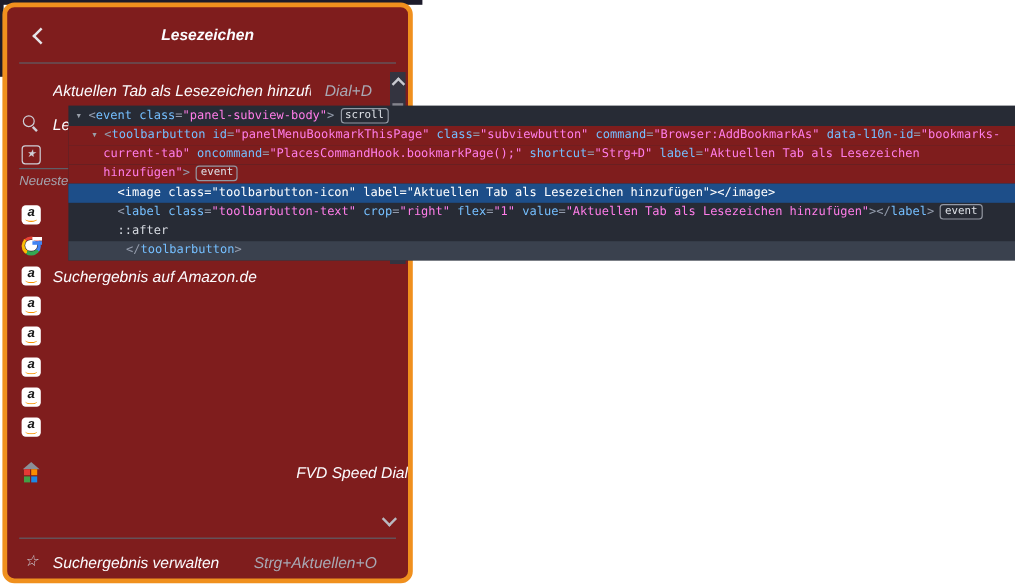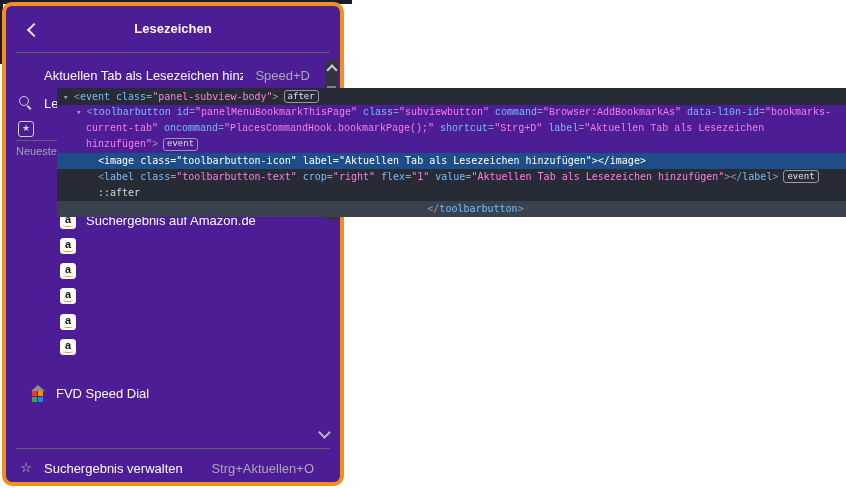--- a/index.html
+++ b/index.html
@@ -5,22 +5,22 @@
   html,body{margin:0;padding:0;}
   body{width:846px;height:488px;position:relative;overflow:hidden;background:#ffffff;
        font-family:"Liberation Sans", sans-serif;}
 
   
   .bg-top-strip{position:absolute;left:0;top:0;width:352px;height:4px;background:#1c1b2b;}
   .bg-left-strip{position:absolute;left:0;top:0;width:3px;height:64px;background:#1c1b2b;}
 
   
   .panel{position:absolute;left:2px;top:2px;width:334px;height:476px;
-         background:#4c1d95;border:4px solid #f0901e;border-radius:10px;
-         color:#fbfbfe;font-size:13px;z-index:1;}
+         background:#7f1d1d;border:4px solid #f0901e;border-radius:10px;
+         color:#fbfbfe;font-size:13px;z-index:1;font-style:italic;}
   .panel-inner{position:relative;width:100%;height:100%;overflow:hidden;border-radius:5px;}
 
   .hdr-back{position:absolute;left:14px;top:11px;width:24px;height:24px;cursor:pointer;}
   .chev{display:inline-block;width:8px;height:8px;border-left:2px solid #e6e6ea;border-bottom:2px solid #e6e6ea;}
   .chev-left{transform:rotate(45deg);margin:8px 0 0 9px;}
   .panel-title{position:absolute;left:0;right:0;top:0;height:46px;line-height:46px;
                text-align:center;font-weight:600;}
   .divider{position:absolute;left:10px;right:10px;height:1px;background:#5f5f68;}
   .div1{top:46px;} .div3{top:134px;} .div2{top:442px;}
 
@@ -30,24 +30,24 @@
   .row-current .lbl{flex:1;}
   .shortcut{color:#a8a8b3;margin-left:12px;white-space:nowrap;}
   .row-search{top:84px;padding-left:12px;}
   .row-star{top:110px;padding-left:12px;}
   .row .ic{margin-right:10px;flex:none;}
 
   .section-label{position:absolute;left:10px;top:139px;height:16px;font-size:11px;color:#a3a3ad;
                  white-space:nowrap;overflow:hidden;right:4px;}
 
   .bm-list{position:absolute;left:12px;right:4px;top:156px;}
-  .bm-row{height:25.3px;display:flex;align-items:flex-start;cursor:pointer;margin-left:42px;}
+  .bm-row{height:25.3px;display:flex;align-items:flex-end;cursor:pointer;}
   .bm-label{margin-left:10px;white-space:nowrap;overflow:hidden;}
 
-  .row-speeddial{top:374px;padding-left:24px;}
+  .row-speeddial{top:374px;padding-left:12px;justify-content:space-between;}
   .row-manage{top:448px;height:28px;padding-left:12px;padding-right:26px;}
   .row-manage .lbl{flex:1;}
 
   
   .ic{display:inline-block;position:relative;}
   .ic-search{width:16px;height:16px;}
   .ic-search::before{content:"";position:absolute;left:1px;top:1px;width:8px;height:8px;
         border:1.8px solid #cfd0d8;border-radius:50%;}
   .ic-search::after{content:"";position:absolute;left:10px;top:10px;width:5px;height:1.8px;
         background:#cfd0d8;transform:rotate(45deg);transform-origin:0 0;}
@@ -83,25 +83,25 @@
   .scroll-thumb{width:9px;height:34px;margin:4px auto 0;background:#84848d;cursor:pointer;}
   .scroll-down-btn{position:absolute;right:8px;top:420px;width:16px;height:16px;cursor:pointer;}
   .scroll-down-btn .chev-down{display:block;width:7px;height:7px;border-left:2px solid #b9bac1;
         border-bottom:2px solid #b9bac1;transform:rotate(-45deg);margin:2px auto 0;}
 
   
   .devtools{position:absolute;left:57px;top:88px;width:789px;height:129px;background:#272b35;
         font-family:"DejaVu Sans Mono", monospace;font-size:10px;z-index:3;padding-top:1px;
         box-sizing:border-box;}
   .ln{height:16px;line-height:16px;white-space:nowrap;overflow:hidden;cursor:pointer;}
-  .v-hover{background:#4c1d95;font-family:Liberation Mono, monospace;}
+  .v-hover{background:#7f1d1d;}
   .v-selected{background:#1d4e89;}
   .v-closing{background:#3a414e;}
   .i0{padding-left:6px;} .i1{padding-left:19px;} .i2{padding-left:29px;}
-  .i3{padding-left:41px;} .i4{padding-left:48px;text-align:center;}
+  .i3{padding-left:41px;} .i4{padding-left:48px;}
   .tk-a{color:#9aa0aa;font-size:9px;}
   .tk-p{color:#939bab;}
   .tk-t{color:#75bfff;}
   .tk-n{color:#75bfff;}
   .tk-v{color:#ff7de9;}
   .tk-w{color:#d7dbe2;margin-top:20px;}
   .tk-b{display:inline-block;border:1px solid #9398a3;border-radius:3px;color:#dfe2e8;
         font-size:9px;line-height:11px;padding:0 3px;margin-left:5px;vertical-align:1px;}
   .v-selected .tk-a,.v-selected .tk-p,.v-selected .tk-t,.v-selected .tk-n,
   .v-selected .tk-v,.v-selected .tk-w{color:#ffffff;}
@@ -116,21 +116,21 @@
   <div class="panel-inner">
 
     <div class="hdr-back">
       <span class="chev chev-left"></span>
     </div>
     <div class="panel-title">Lesezeichen</div>
     <div class="divider div1"></div>
 
     <div class="row row-current">
       <span class="lbl">Aktuellen Tab als Lesezeichen hinzufügen</span>
-      <span class="shortcut">Speed+D</span>
+      <span class="shortcut">Dial+D</span>
     </div>
 
     <div class="row row-search">
       <span class="ic ic-search"></span>
       <span class="lbl">Lesezeichen durchsuchen</span>
     </div>
 
     <div class="row row-star">
       <span class="ic ic-starframe"></span>
       <span class="lbl"></span>
@@ -195,21 +195,21 @@
       <div class="scroll-up">
         <span class="chev-up"></span>
       </div>
       <div class="scroll-thumb"></div>
     </div>
 
   </div>
 </div>
 
 <div class="devtools" id="dt-lines">
-    <div class="ln v-base i0"><span class="tk tk-a">▾ </span><span class="tk tk-p">&lt;</span><span class="tk tk-t">event</span><span class="tk tk-n"> class</span><span class="tk tk-p">=</span><span class="tk tk-v">"panel-subview-body"</span><span class="tk tk-p">&gt;</span><span class="tk tk-b">after</span></div>
+    <div class="ln v-base i0"><span class="tk tk-a">▾ </span><span class="tk tk-p">&lt;</span><span class="tk tk-t">event</span><span class="tk tk-n"> class</span><span class="tk tk-p">=</span><span class="tk tk-v">"panel-subview-body"</span><span class="tk tk-p">&gt;</span><span class="tk tk-b">scroll</span></div>
     <div class="ln v-hover i1"><span class="tk tk-a">▾ </span><span class="tk tk-p">&lt;</span><span class="tk tk-t">toolbarbutton</span><span class="tk tk-n"> id</span><span class="tk tk-p">=</span><span class="tk tk-v">"panelMenuBookmarkThisPage"</span><span class="tk tk-n"> class</span><span class="tk tk-p">=</span><span class="tk tk-v">"subviewbutton"</span><span class="tk tk-n"> command</span><span class="tk tk-p">=</span><span class="tk tk-v">"Browser:AddBookmarkAs"</span><span class="tk tk-n"> data-l10n-id</span><span class="tk tk-p">=</span><span class="tk tk-v">"bookmarks-</span></div>
     <div class="ln v-hover i2"><span class="tk tk-v">current-tab"</span><span class="tk tk-n"> oncommand</span><span class="tk tk-p">=</span><span class="tk tk-v">"PlacesCommandHook.bookmarkPage();"</span><span class="tk tk-n"> shortcut</span><span class="tk tk-p">=</span><span class="tk tk-v">"Strg+D"</span><span class="tk tk-n"> label</span><span class="tk tk-p">=</span><span class="tk tk-v">"Aktuellen Tab als Lesezeichen</span></div>
     <div class="ln v-hover i2"><span class="tk tk-v">hinzufügen"</span><span class="tk tk-p">&gt;</span><span class="tk tk-b">event</span></div>
     <div class="ln v-selected i3"><span class="tk tk-p">&lt;</span><span class="tk tk-t">image</span><span class="tk tk-n"> class</span><span class="tk tk-p">=</span><span class="tk tk-v">"toolbarbutton-icon"</span><span class="tk tk-n"> label</span><span class="tk tk-p">=</span><span class="tk tk-v">"Aktuellen Tab als Lesezeichen hinzufügen"</span><span class="tk tk-p">&gt;&lt;/</span><span class="tk tk-t">image</span><span class="tk tk-p">&gt;</span></div>
     <div class="ln v-base i3"><span class="tk tk-p">&lt;</span><span class="tk tk-t">label</span><span class="tk tk-n"> class</span><span class="tk tk-p">=</span><span class="tk tk-v">"toolbarbutton-text"</span><span class="tk tk-n"> crop</span><span class="tk tk-p">=</span><span class="tk tk-v">"right"</span><span class="tk tk-n"> flex</span><span class="tk tk-p">=</span><span class="tk tk-v">"1"</span><span class="tk tk-n"> value</span><span class="tk tk-p">=</span><span class="tk tk-v">"Aktuellen Tab als Lesezeichen hinzufügen"</span><span class="tk tk-p">&gt;&lt;/</span><span class="tk tk-t">label</span><span class="tk tk-p">&gt;</span><span class="tk tk-b">event</span></div>
     <div class="ln v-base i3"><span class="tk tk-w">::after</span></div>
     <div class="ln v-closing i4"><span class="tk tk-p">&lt;/</span><span class="tk tk-t">toolbarbutton</span><span class="tk tk-p">&gt;</span></div>
   </div>
 
 </body></html>

